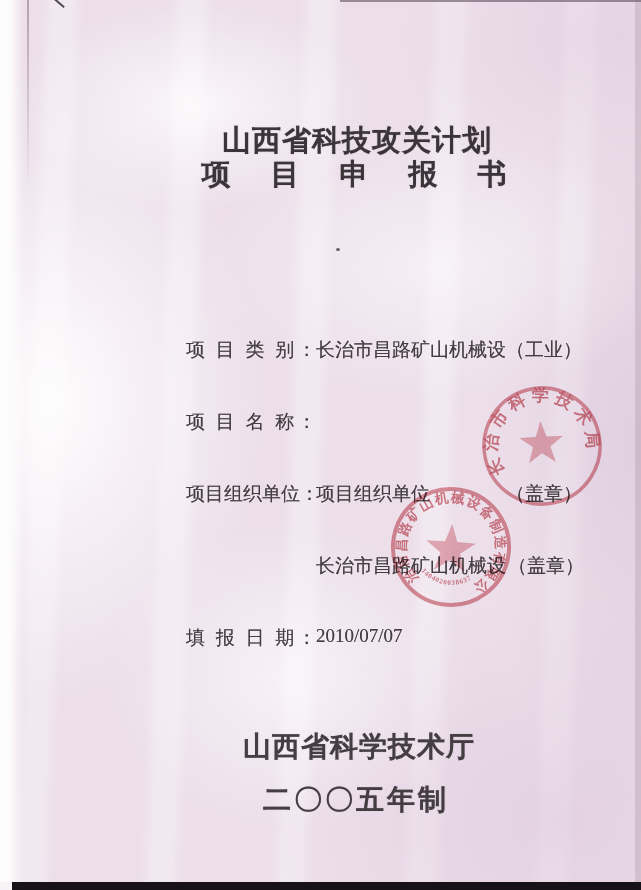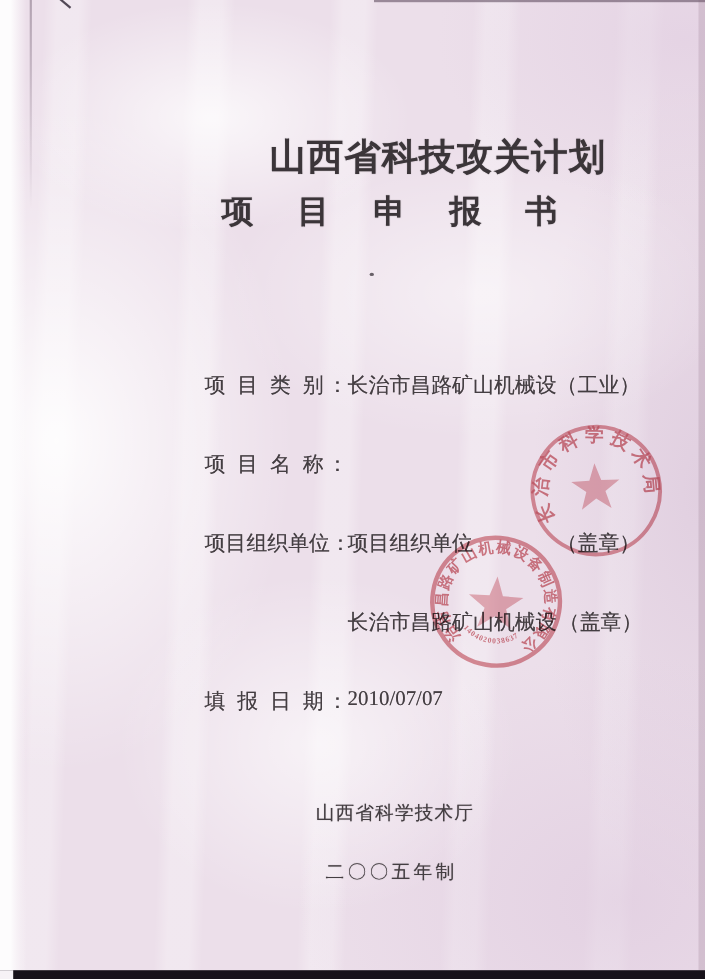--- a/index.html
+++ b/index.html
@@ -16,44 +16,44 @@
       radial-gradient(ellipse 330px 190px at 68% 30%, rgba(255,255,255,.5), rgba(255,255,255,0) 70%),
       radial-gradient(ellipse 420px 320px at 88% 92%, rgba(220,198,220,.55), rgba(220,198,220,0) 70%),
       radial-gradient(ellipse 320px 220px at 97% 4%, rgba(224,204,224,.6), rgba(224,204,224,0) 70%),
       radial-gradient(ellipse 200px 500px at 99% 50%, rgba(214,192,214,.5), rgba(214,192,214,0) 75%),
       repeating-linear-gradient(92deg, rgba(255,255,255,0) 0 40px, rgba(255,255,255,.28) 52px 72px, rgba(255,255,255,0) 84px 130px);
   }
   .abs{position:absolute;}
   .title1{
     left:357px;top:121px;transform:translateX(-50%);
     font-family:Liberation Mono, monospace;
-    font-size:33px;font-weight:bold;letter-spacing:1px;
+    font-size:29px;font-weight:bold;letter-spacing:1px;
     color:#3b3539;white-space:nowrap;
     text-shadow:0 0 1px rgba(59,53,57,.55);
-    margin-left:41px;
   }
   .title2{
-    left:362px;top:173px;transform:translateX(-50%);
+    left:362px;top:155px;transform:translateX(-50%);
     font-family:"Liberation Sans", sans-serif;
     font-size:29px;font-weight:bold;letter-spacing:16px;
     color:#3b3539;white-space:nowrap;
     text-shadow:0 0 1px rgba(59,53,57,.55);
   }
   .row{left:12px;width:100%;height:30px;margin-top:40px;}
   .lbl,.val,.stamp-note,.val2{
     position:absolute;font-size:19px;color:#443e42;white-space:nowrap;
     text-shadow:0 0 .6px rgba(68,62,66,.6);
   }
   .lbl{left:174px;}
   .lbl.sp{letter-spacing:3px;}
   .val{left:304px;}
   .footer-line{
     transform:translateX(-50%);
-    font-size:17px;color:#443e42;white-space:nowrap;
+    font-size:28px;color:#443e42;white-space:nowrap;
     text-shadow:0 0 .7px rgba(68,62,66,.6);
+    font-weight:bold;
   }
   .seal{position:absolute;mix-blend-mode:multiply;opacity:.85;}
   .seal text{font-family:"Liberation Serif", serif;font-weight:bold;}
   
   .left-white-strip{left:0;top:0;bottom:8px;width:24px;
     background:linear-gradient(to right,#fdfcfd 40%, rgba(253,252,253,0));}
   .left-crease{left:27px;top:0;height:190px;width:2px;
     background:linear-gradient(rgba(90,70,90,.4), rgba(90,70,90,0));}
   .top-edge-line{top:0;left:340px;right:0;height:2px;background:rgba(70,50,70,.5);}
   .top-left-mark{left:50px;top:1px;width:16px;height:0;

